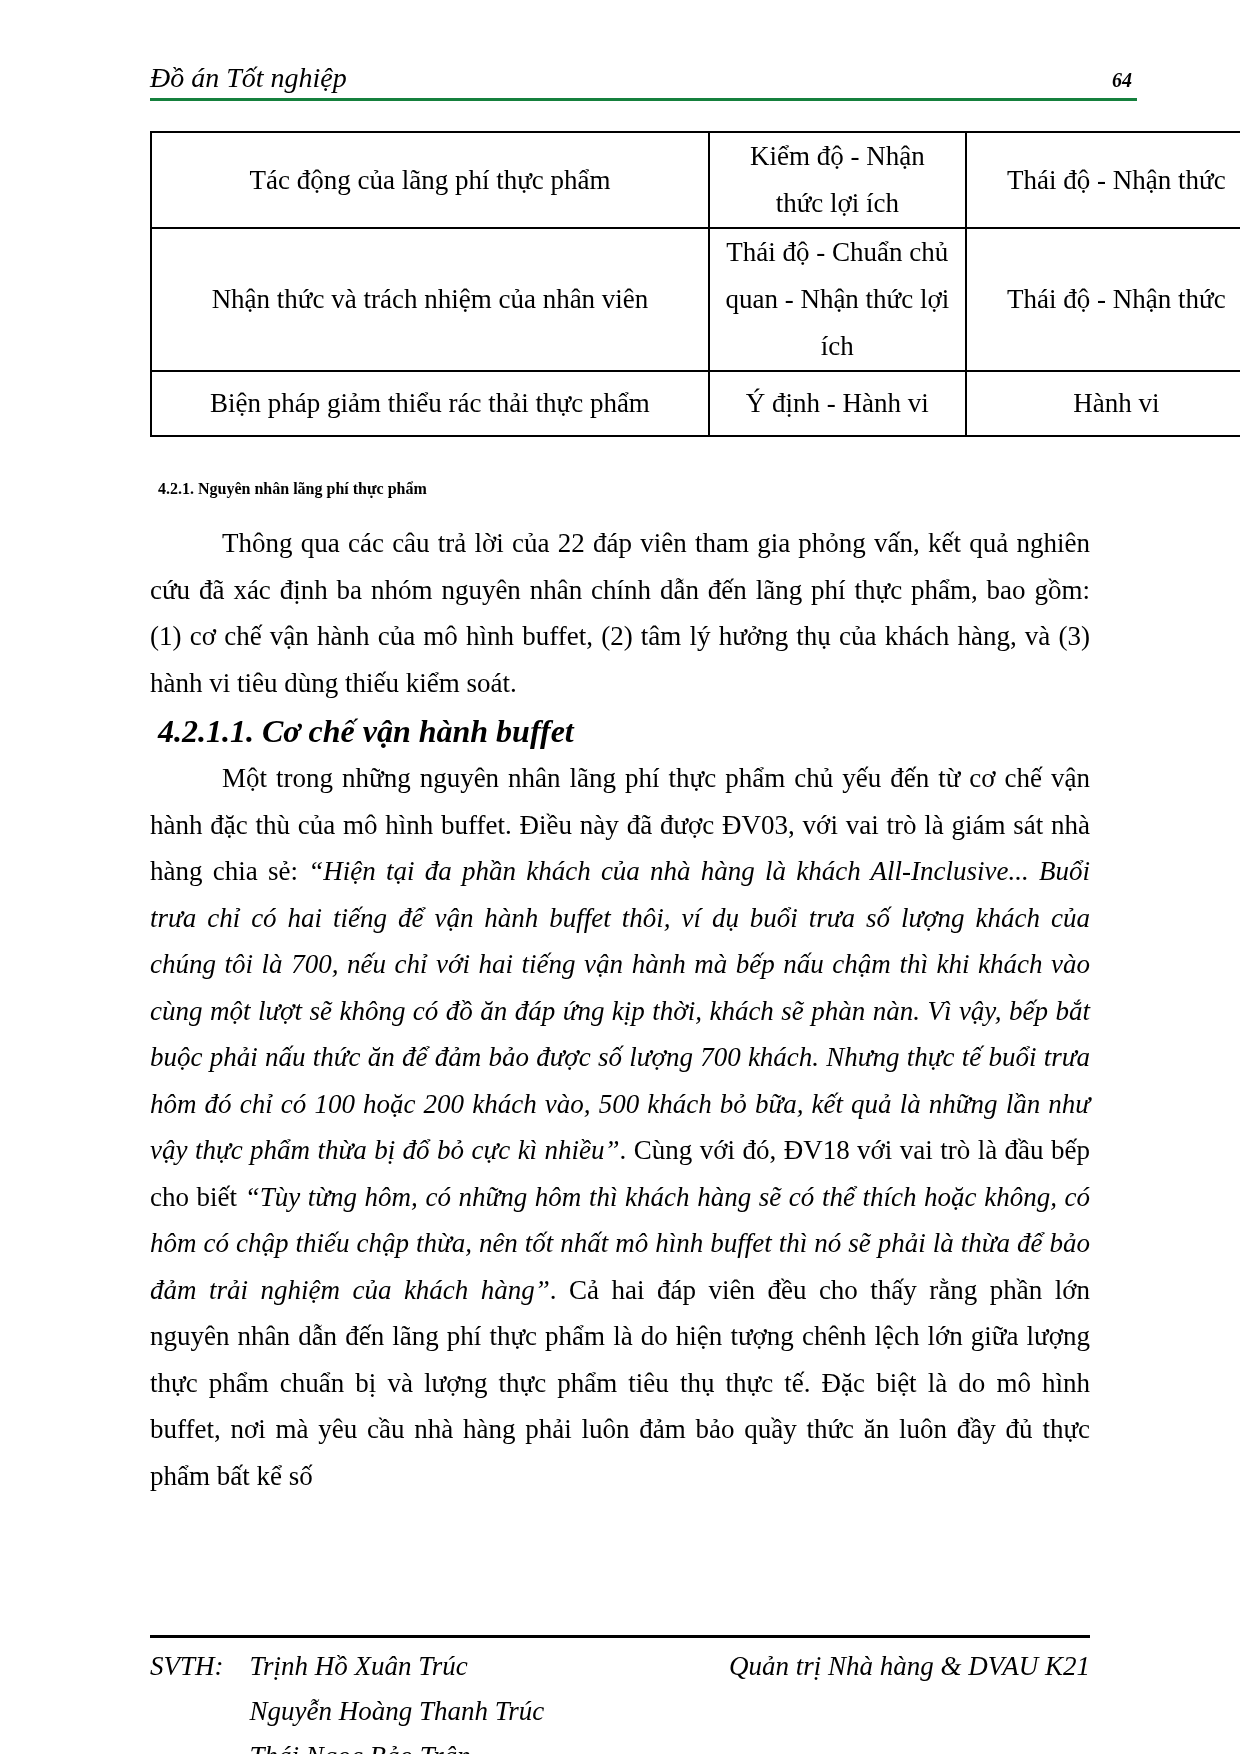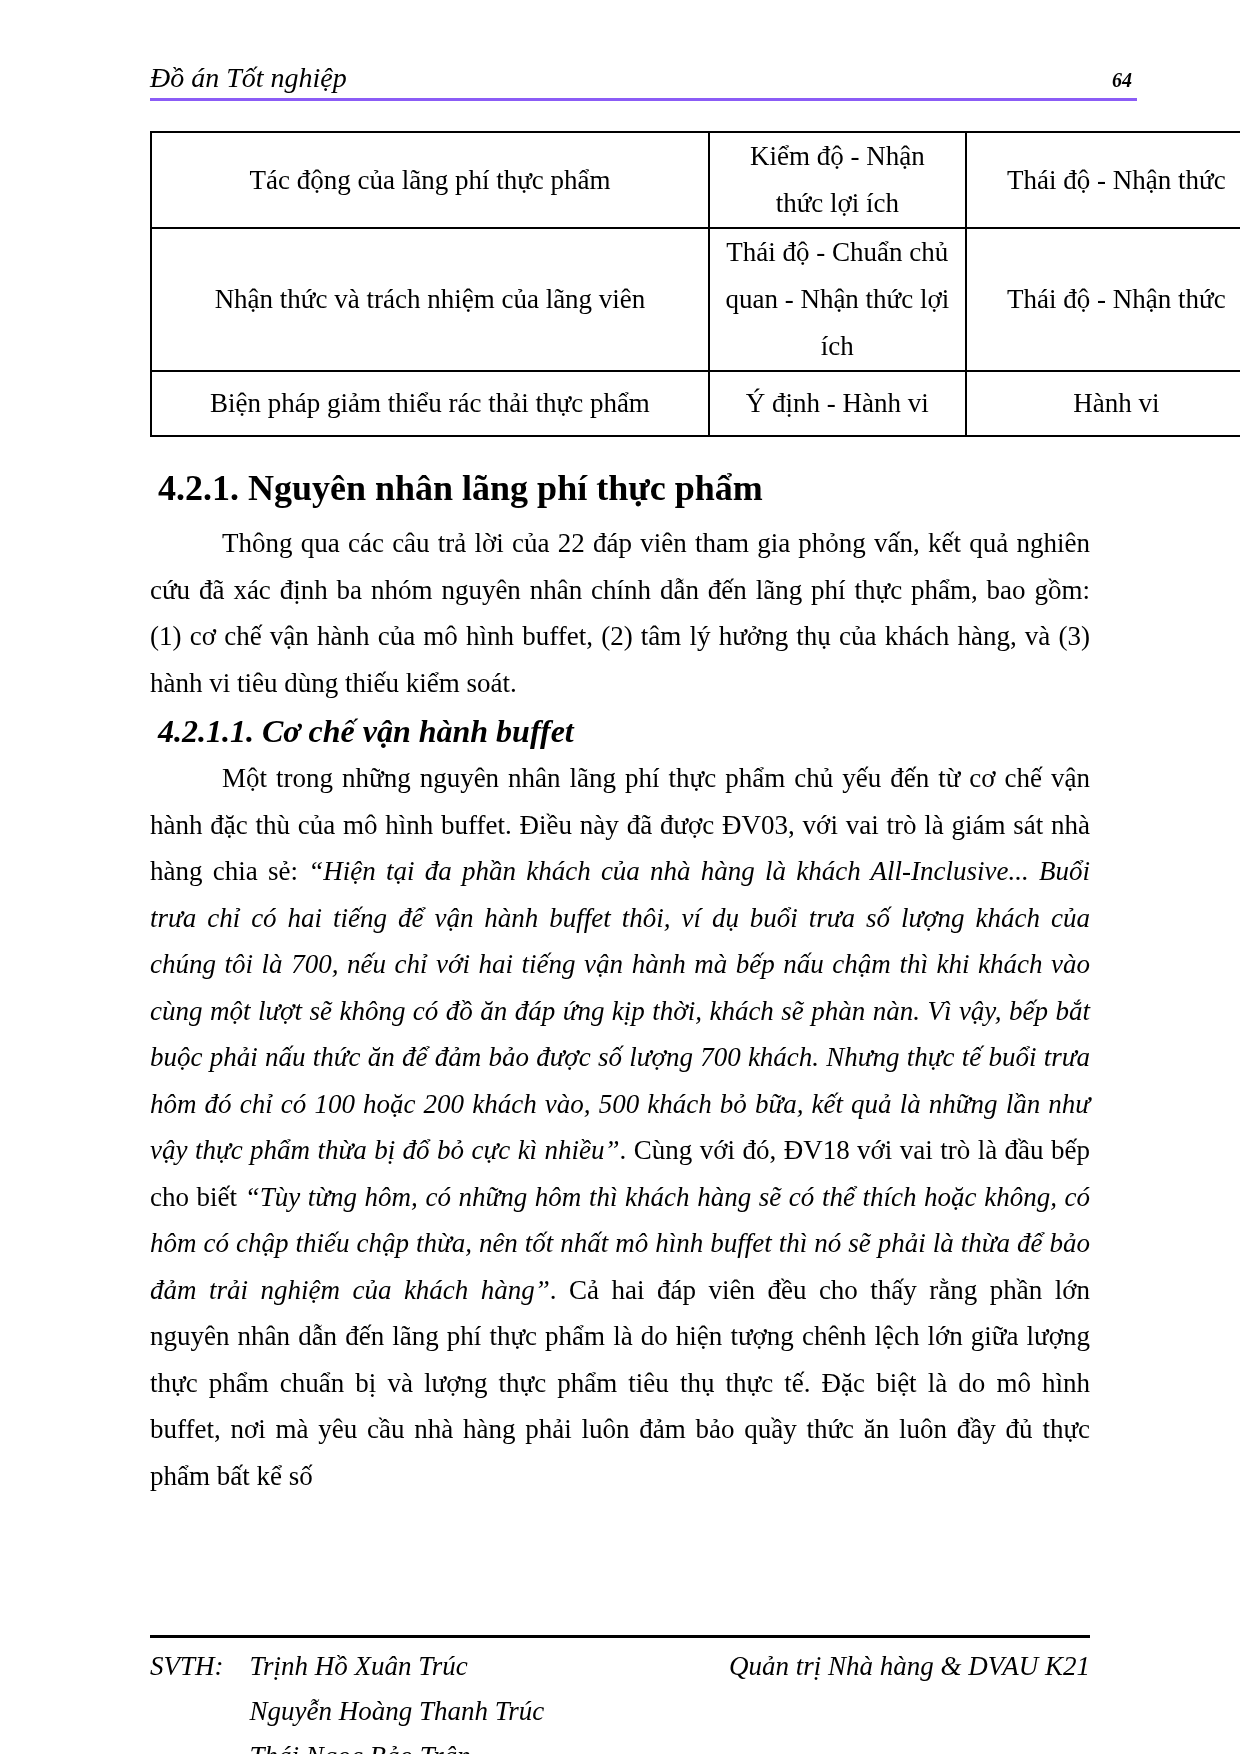--- a/index.html
+++ b/index.html
@@ -21,21 +21,21 @@
     margin: 0 auto 0 150px;
     height: 1754px;
   }
   
   .hdr {
     display: flex;
     justify-content: space-between;
     align-items: baseline;
     padding-top: 62px;
     padding-bottom: 4px;
-    border-bottom: 3px solid #8b5cf6;
+    border-bottom: 3px solid #15803d;
     margin-right: -47px;
     padding-right: 5px;
   }
   .hdr-title {
     font-style: italic;
     font-size: 28px;
   }
   .hdr-page {
     font-style: italic;
     font-weight: bold;
@@ -59,21 +59,21 @@
   }
   table.tbl col.c1 { width: 50%; }
   table.tbl col.c2 { width: 23%; }
   table.tbl col.c3 { width: 27%; }
   table.tbl tr.r4 td { padding-top: 8px; padding-bottom: 8px; }
   
   .content {
     margin-top: 28px;
   }
   h2.sec {
-    font-size: 36px;
+    font-size: 16px;
     font-weight: bold;
     margin: 0 0 8px 8px;
     line-height: 47px;
   }
   h3.subsec {
     font-size: 32px;
     font-weight: bold;
     font-style: italic;
     margin: 0 0 0 8px;
     line-height: 47px;
@@ -129,21 +129,21 @@
         <col class="c2">
         <col class="c3">
       </colgroup>
     <tbody>
       <tr class="r1">
         <td>Tác động của lãng phí thực phẩm</td>
         <td>Kiểm độ - Nhận thức lợi ích</td>
         <td>Thái độ - Nhận thức</td>
       </tr>
       <tr class="r2">
-        <td>Nhận thức và trách nhiệm của lãng viên</td>
+        <td>Nhận thức và trách nhiệm của nhân viên</td>
         <td>Thái độ - Chuẩn chủ quan - Nhận thức lợi ích</td>
         <td>Thái độ - Nhận thức</td>
       </tr>
       <tr class="r4">
         <td>Biện pháp giảm thiểu rác thải thực phẩm</td>
         <td>Ý định - Hành vi</td>
         <td>Hành vi</td>
       </tr>
     </tbody>
   </table>

